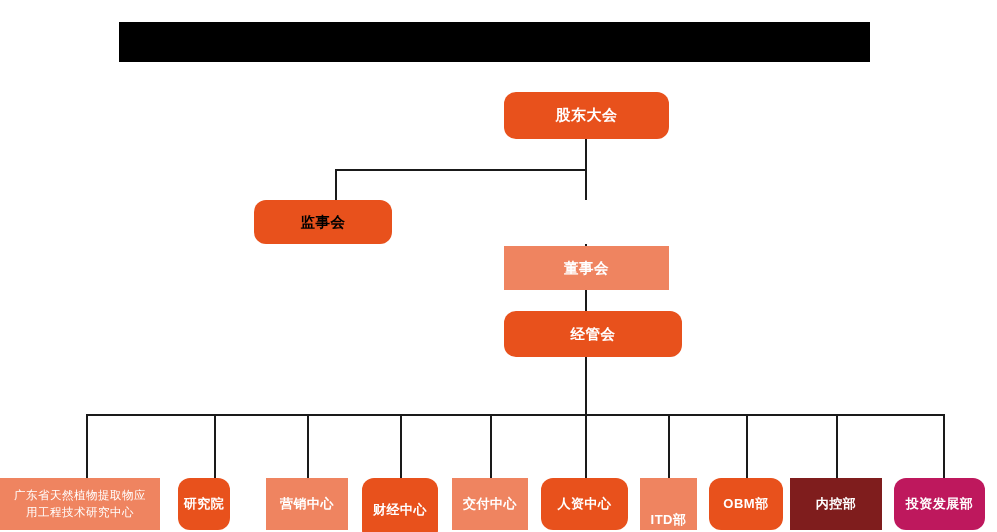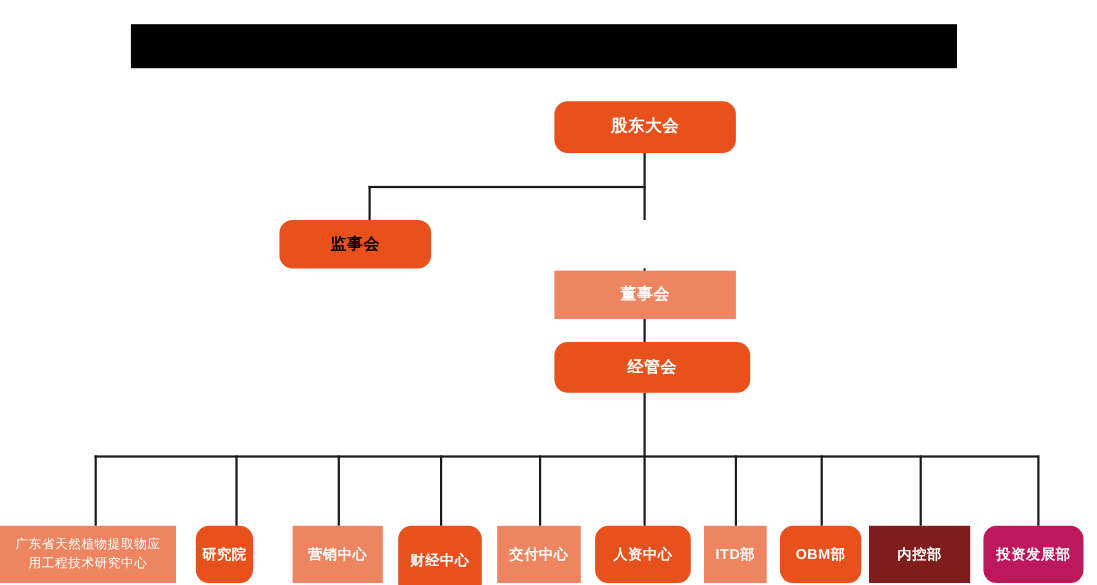--- a/index.html
+++ b/index.html
@@ -108,21 +108,21 @@
       </div>
       <div class="node solid" style="left: 362px; top: 478px; width: 76px; height: 64px; background: rgb(232, 81, 28); color: rgb(255, 255, 255);">
         <span class="label t-sm">财经中心</span>
       </div>
       <div class="node light" style="left: 452px; top: 478px; width: 76px; height: 52px; background: rgb(239, 132, 96); color: rgb(255, 255, 255);">
         <span class="label t-sm">交付中心</span>
       </div>
       <div class="node solid" style="left: 541px; top: 478px; width: 87px; height: 52px; background: rgb(232, 81, 28); color: rgb(255, 255, 255);">
         <span class="label t-sm">人资中心</span>
       </div>
-      <div class="node light" style="left: 640px; top: 478px; width: 57px; height: 52px; background: rgb(239, 132, 96); color: rgb(255, 255, 255);">
+      <div class="node light" style="left: 640px; top: 478px; width: 57px; height: 52px; background: rgb(239, 132, 96); color: rgb(255, 255, 255); align-items: flex-end;">
         <span class="label t-sm">ITD部</span>
       </div>
       <div class="node solid" style="left: 709px; top: 478px; width: 74px; height: 52px; background: rgb(232, 81, 28); color: rgb(255, 255, 255);">
         <span class="label t-sm">OBM部</span>
       </div>
       <div class="node light" style="left: 790px; top: 478px; width: 92px; height: 52px; background: #7f1d1d; color: rgb(255, 255, 255);">
         <span class="label t-sm">内控部</span>
       </div>
       <div class="node solid" style="left: 894px; top: 478px; width: 91px; height: 52px; background: #be185d; color: rgb(255, 255, 255);">
         <span class="label t-sm">投资发展部</span>

